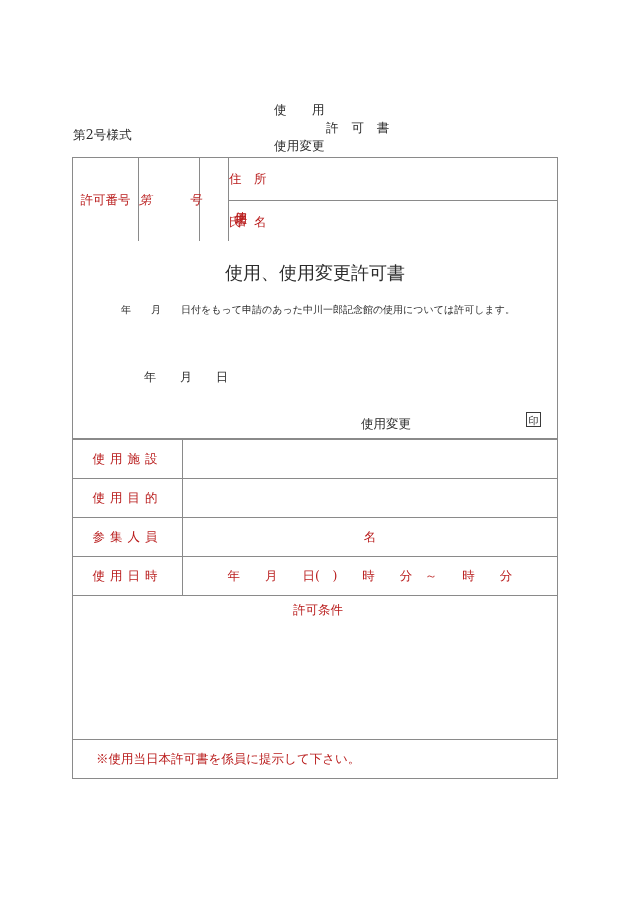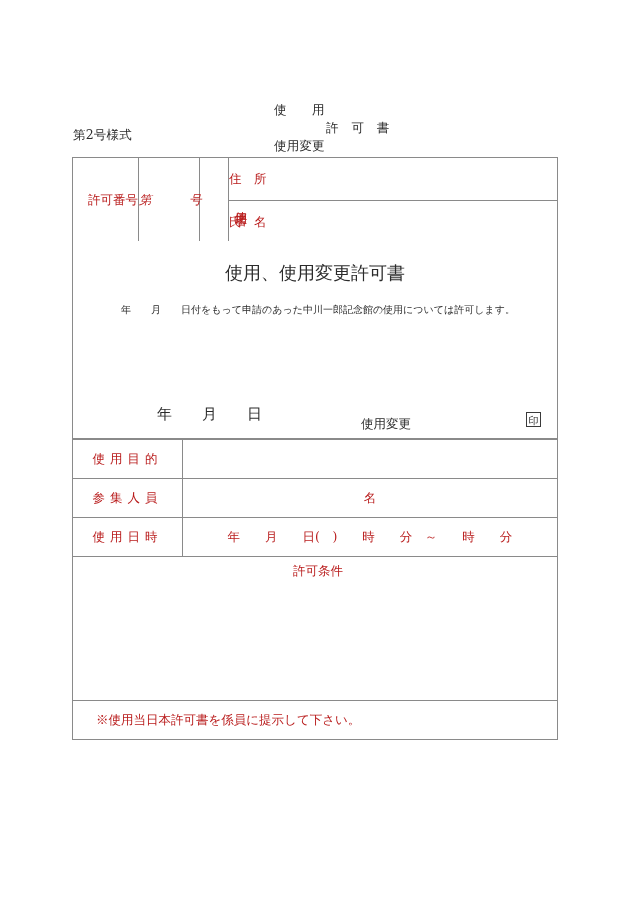--- a/index.html
+++ b/index.html
@@ -69,21 +69,21 @@
     color: #b91c1c;
   }
 
   
   #top-table {
     left: 72px;
     top: 157px;
     width: 486px;
   }
   .cell-pad { padding: 0 9px; }
-  .c-permitno   { width: 65px;  text-align: right; }
+  .c-permitno   { width: 65px;  text-align: center; }
   .c-permitval  { width: 60px;  text-align: left; padding-left: 8px; font-style: italic; }
   .c-userlbl    { width: 28px;  text-align: center; }
   .c-userval    { text-align: left; padding-left: 9px; }
   .vert-label {
     writing-mode: vertical-rl;
     text-orientation: upright;
     display: inline-block;
     line-height: 1.45;
     font-size: 12.5px;
     letter-spacing: 1px;
@@ -115,25 +115,24 @@
     left: 8px;
     right: 8px;
     top: 61px;
     font-size: 10px;
     line-height: 1.65;
     text-align: justify;
     text-justify: inter-character;
   }
   .body-date {
     position: absolute;
-    left: 84px;
+    left: 71px;
     top: 128px;
-    font-size: 15px;
-    white-space: pre;
-    margin-top: 36px;
+    font-size: 12px;
+    white-space: pre;
   }
   .signer {
     position: absolute;
     left: 288px;
     top: 175px;
     font-size: 12.5px;
     white-space: pre;
   }
   .seal-box {
     position: absolute;
@@ -209,20 +208,24 @@
   <div id="body-block">
     <div class="body-heading">使用、使用変更許可書</div>
     <div class="body-para">　　　　年　　月　　日付をもって申請のあった中川一郎記念館の使用については許可します。</div>
     <div class="body-date">年　　月　　日</div>
     <div class="signer">使用変更</div>
     <div class="seal-box">印</div>
   </div>
 
   <table class="tbl" id="detail-table">
     <tbody>
+        <tr class="r-std">
+      <td class="c-lbl">使用施設</td>
+      <td class="c-val"></td>
+    </tr>
     <tr class="r-std">
       <td class="c-lbl">使用目的</td>
       <td class="c-val"></td>
     </tr>
     <tr class="r-std">
       <td class="c-lbl">参集人員</td>
       <td class="c-val center">名</td>
     </tr>
     <tr class="r-std">
       <td class="c-lbl">使用日時</td>

